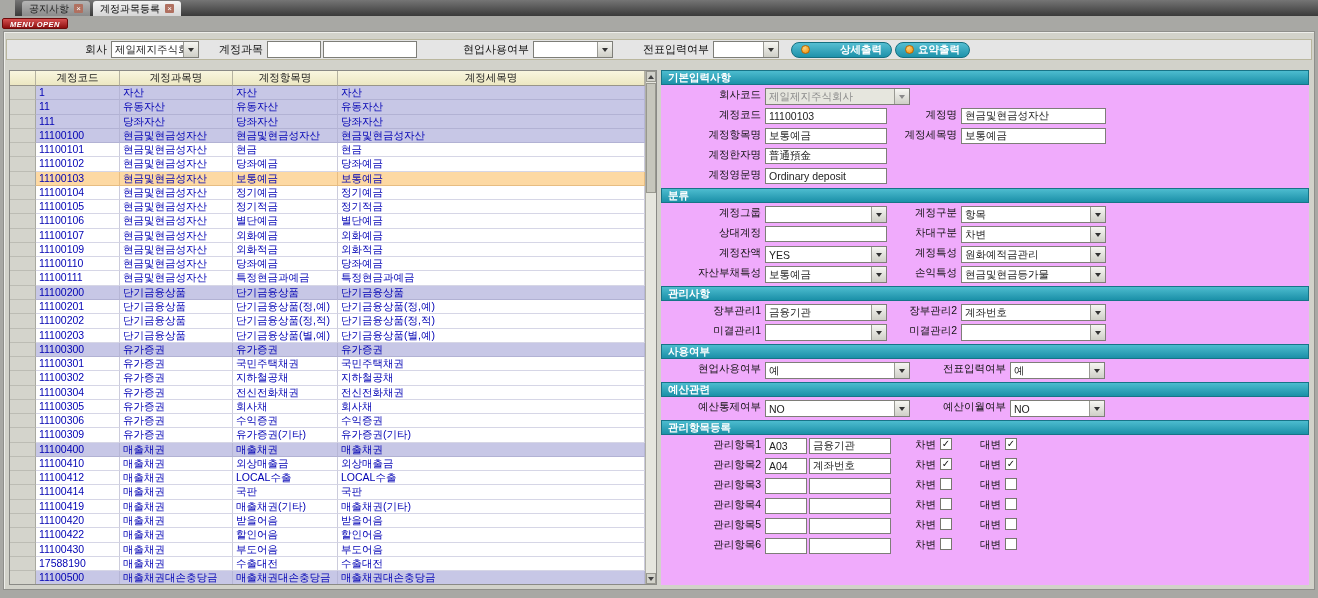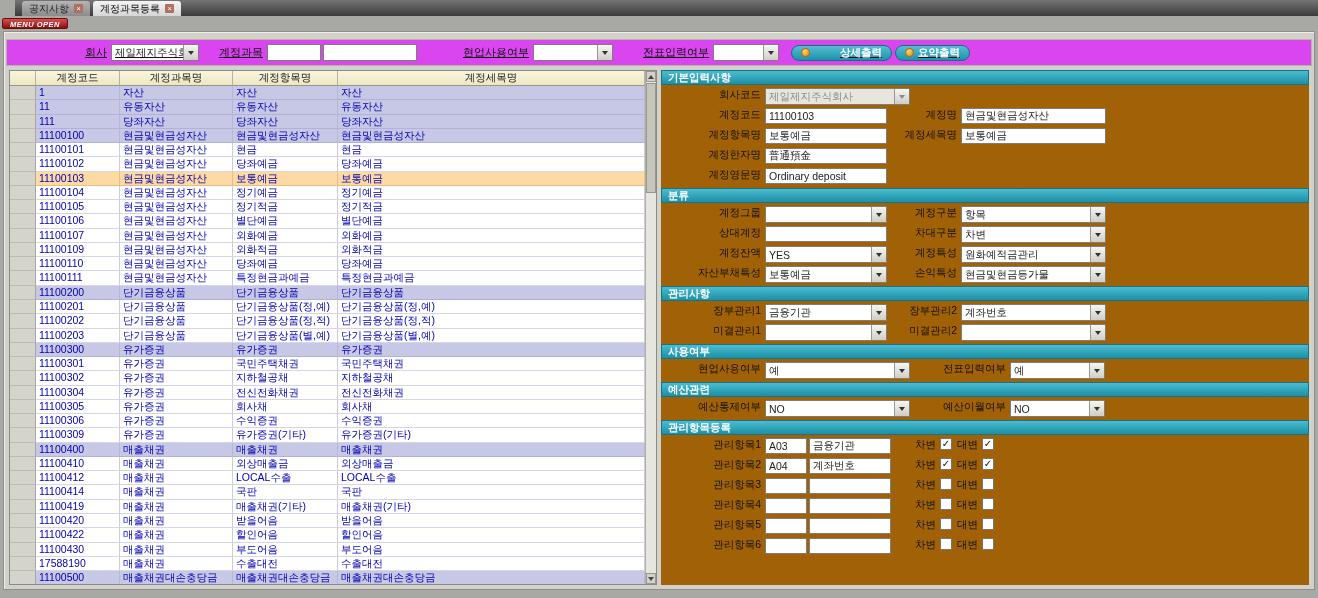--- a/index.html
+++ b/index.html
@@ -19,22 +19,22 @@
 
   .menu-open { position:absolute; left:2px; top:18px; height:11px; padding:0 7px;
                background:linear-gradient(#d65050,#8d0f0f); color:#fff; font-size:7.5px; font-weight:bold;
                font-style:italic; letter-spacing:.5px; line-height:11px; border-radius:2px; border:1px solid #6d0a0a; }
 
   
   .window { position:absolute; left:3px; top:31px; right:3px; bottom:8px; background:#d2d2ca;
             border:1px solid #8f8f8b; box-shadow:inset 1px 1px 0 #eeeeea; }
 
   
-  .filterbar { position:absolute; left:2px; top:7px; right:2px; height:27px; background:#d946ef;
-               border:1px solid #b9b69e; display:flex; align-items:center; font-size:11px; color:#111;text-decoration:underline; }
+  .filterbar { position:absolute; left:2px; top:7px; right:2px; height:21px; background:#e5e5e5;
+               border:1px solid #b9b69e; display:flex; align-items:center; font-size:11px; color:#111; }
   .flabel { white-space:nowrap; }
   .tin { height:17px; border:1px solid #7e7e78; background:#fff; font-size:10.5px; padding:0 3px;
          color:#222; font-family:inherit; }
   .dd { height:17px; border:1px solid #7e7e78; background:#fff; display:flex; align-items:center;
         position:relative; padding:0 18px 0 3px; font-size:10.5px; color:#222; white-space:nowrap; overflow:hidden; }
   .dd .arrow-box { position:absolute; right:0; top:0; bottom:0; width:15px;
         background:linear-gradient(#f6f6f2,#cfcfc7); border-left:1px solid #9a9a94;
         display:flex; align-items:center; justify-content:center; }
   .arrow-box i { width:0; height:0; border:3px solid transparent; border-top:4px solid #333; margin-top:4px; display:block; }
   .dd.disabled { background:#e6e6de; color:#8a8a8a; }
@@ -66,32 +66,32 @@
   .gscroll { position:absolute; right:0; top:0; bottom:0; width:11px; background:#e6e6de; border-left:1px solid #b0b0a8; }
   .sarr { position:absolute; left:0; width:10px; height:11px; background:#d2d2ca; border:1px solid #98988f;
           display:flex; align-items:center; justify-content:center; }
   .sarr.up { top:0; } .sarr.down { bottom:0; }
   .sarr i { width:0; height:0; border:3px solid transparent; display:block; }
   .sarr.up i { border-bottom:4px solid #444; margin-top:-3px; }
   .sarr.down i { border-top:4px solid #444; margin-bottom:-3px; }
   .sthumb { position:absolute; left:0; top:12px; width:10px; height:110px; background:#c6c6bc; border:1px solid #98988f; }
 
   
-  .panel { position:absolute; left:652px; top:0; right:0; height:515px; background:#a16207; overflow:hidden; }
+  .panel { position:absolute; left:652px; top:0; right:0; height:515px; background:#f0abfc; overflow:hidden; }
   .phead { height:15px; background:linear-gradient(#4dbccf,#1b90a8); border:1px solid #177487;
            color:#fff; font-weight:bold; font-size:10.5px; line-height:13px; padding-left:6px; margin-bottom:3px; }
   .prow { display:flex; align-items:flex-start; height:20px; font-size:10.5px; color:#111; }
   .plabel  { width:100px; text-align:right; margin-right:4px; white-space:nowrap; }
   .plabel2 { width:70px;  text-align:right; margin-right:4px; white-space:nowrap; }
   .plabel2w{ width:96px;  text-align:right; margin-right:4px; white-space:nowrap; }
   .pin { height:16px; border:1px solid #7e7e78; background:#fff; font-size:10.5px; padding:0 3px;
          color:#222; font-family:inherit; }
   .f1  { width:122px; }  .f1w { width:145px; }
   .f2  { width:145px; }  .f2w { width:95px; }
-  .cbl { margin-left:5px; white-space:nowrap; }
+  .cbl { margin-left:28px; white-space:nowrap; }
   .cbl.first { margin-left:24px; }
   .cb { width:12px; height:12px; border:1px solid #77776f; background:#fff; margin-left:4px;
         font-size:10px; line-height:10px; text-align:center; color:#111; }
   .cb.checked::after { content:"✓"; }
   .mgmt-code { width:42px; margin-right:2px; }
   .mgmt-name { width:82px; }
 
   
   .ml-company { margin-left:78px; }
   .ml-acct    { margin-left:20px; }

